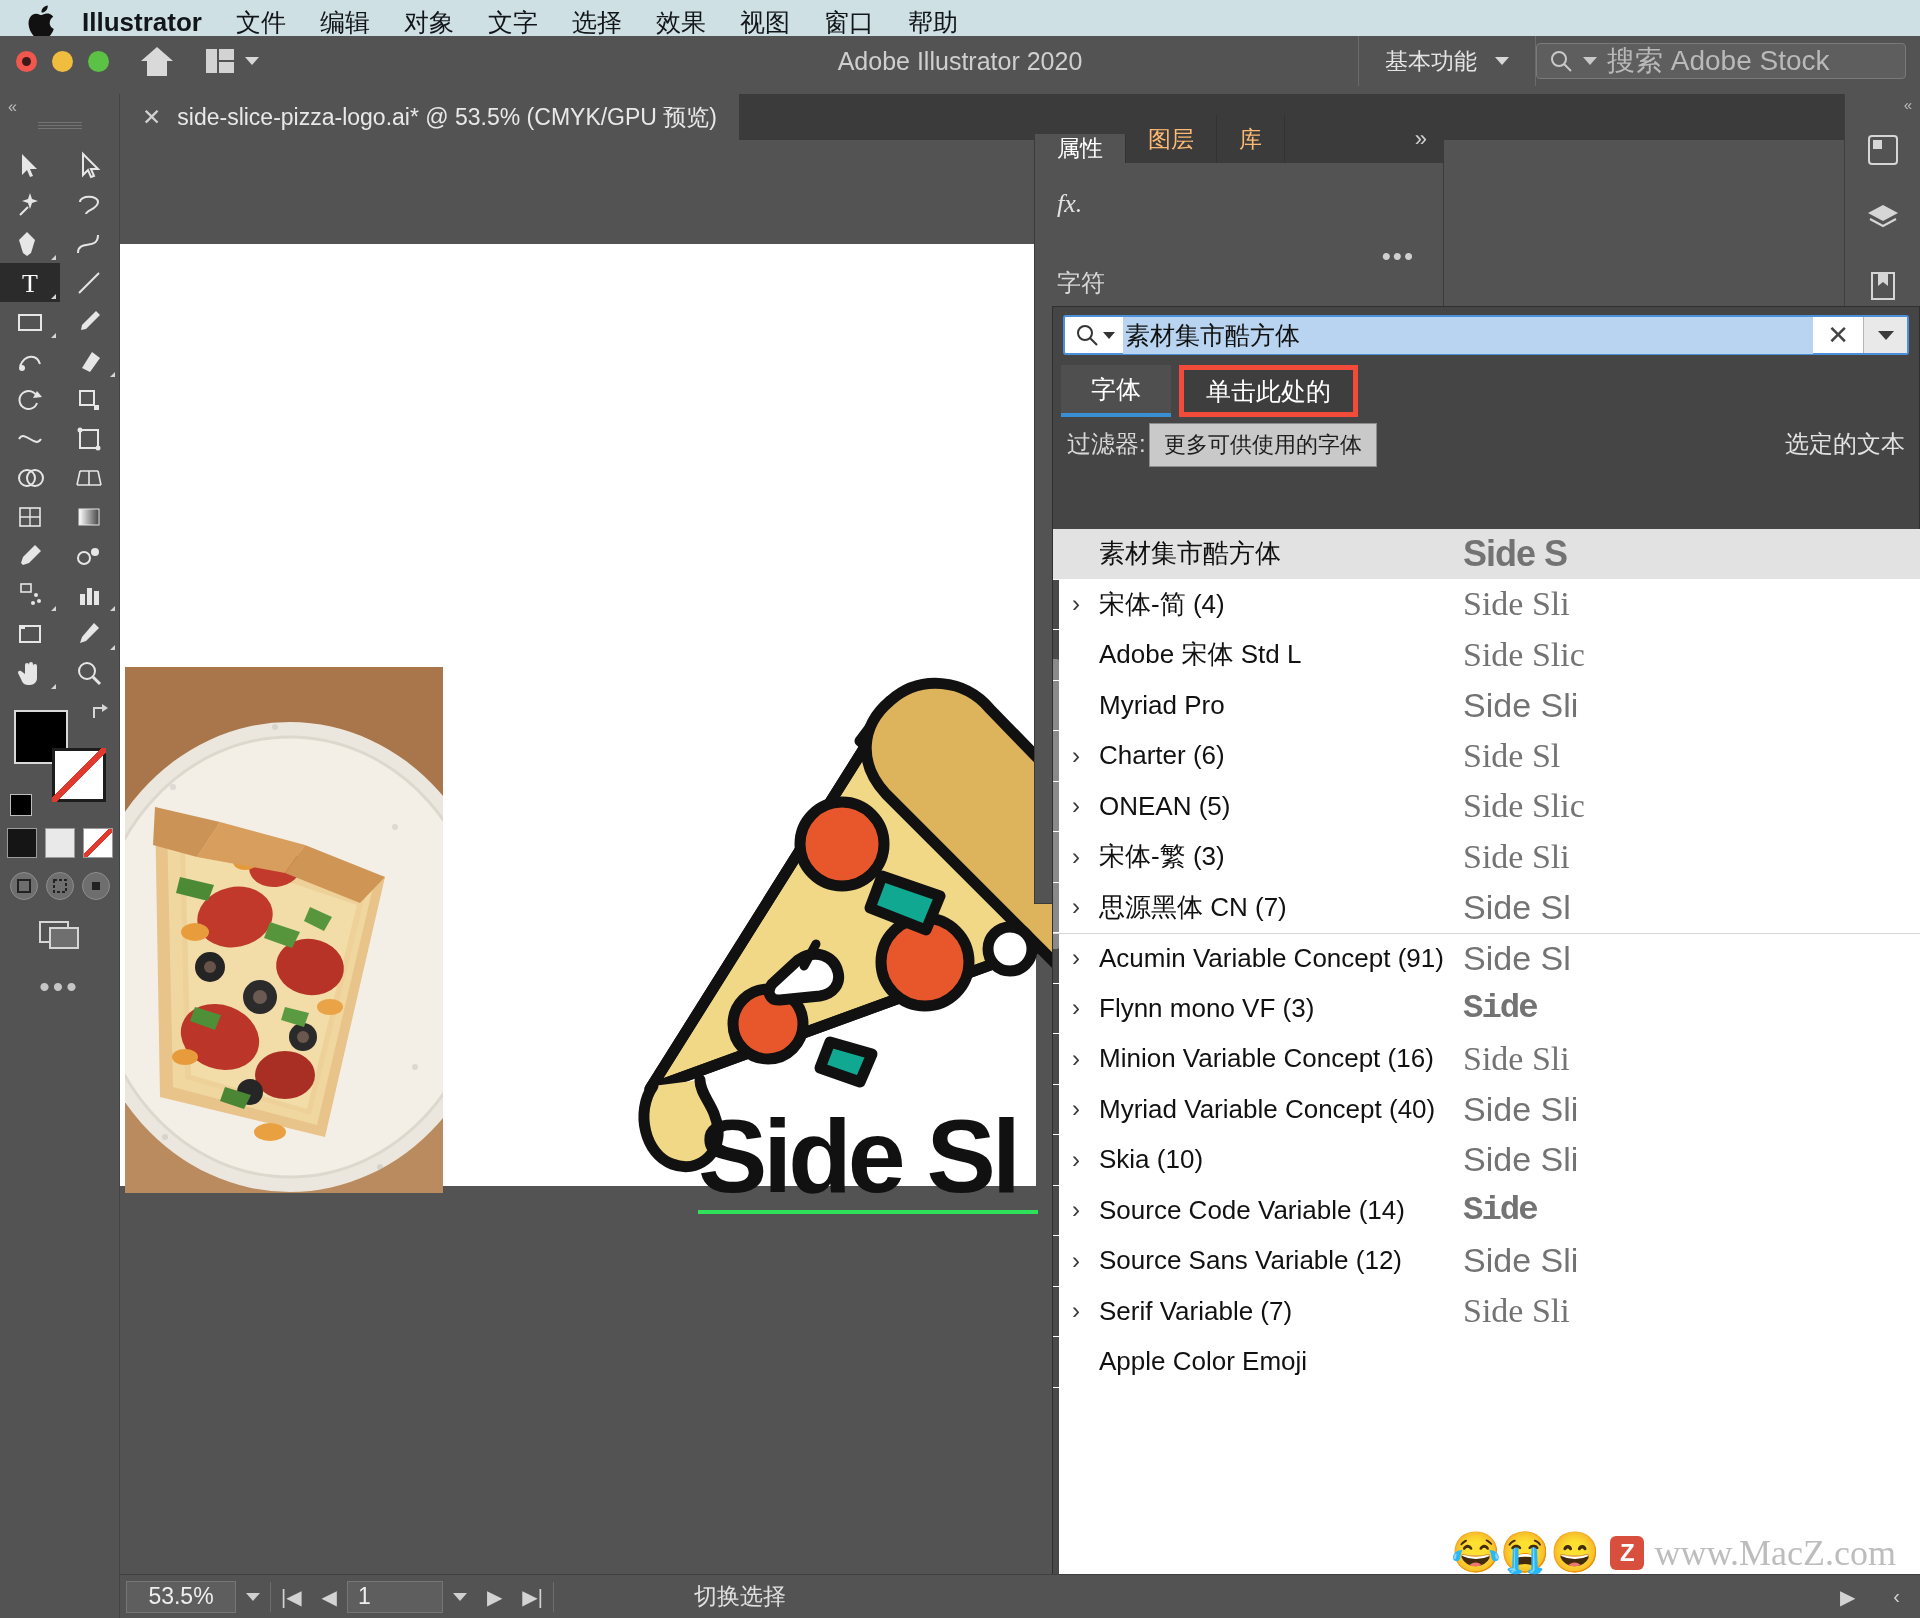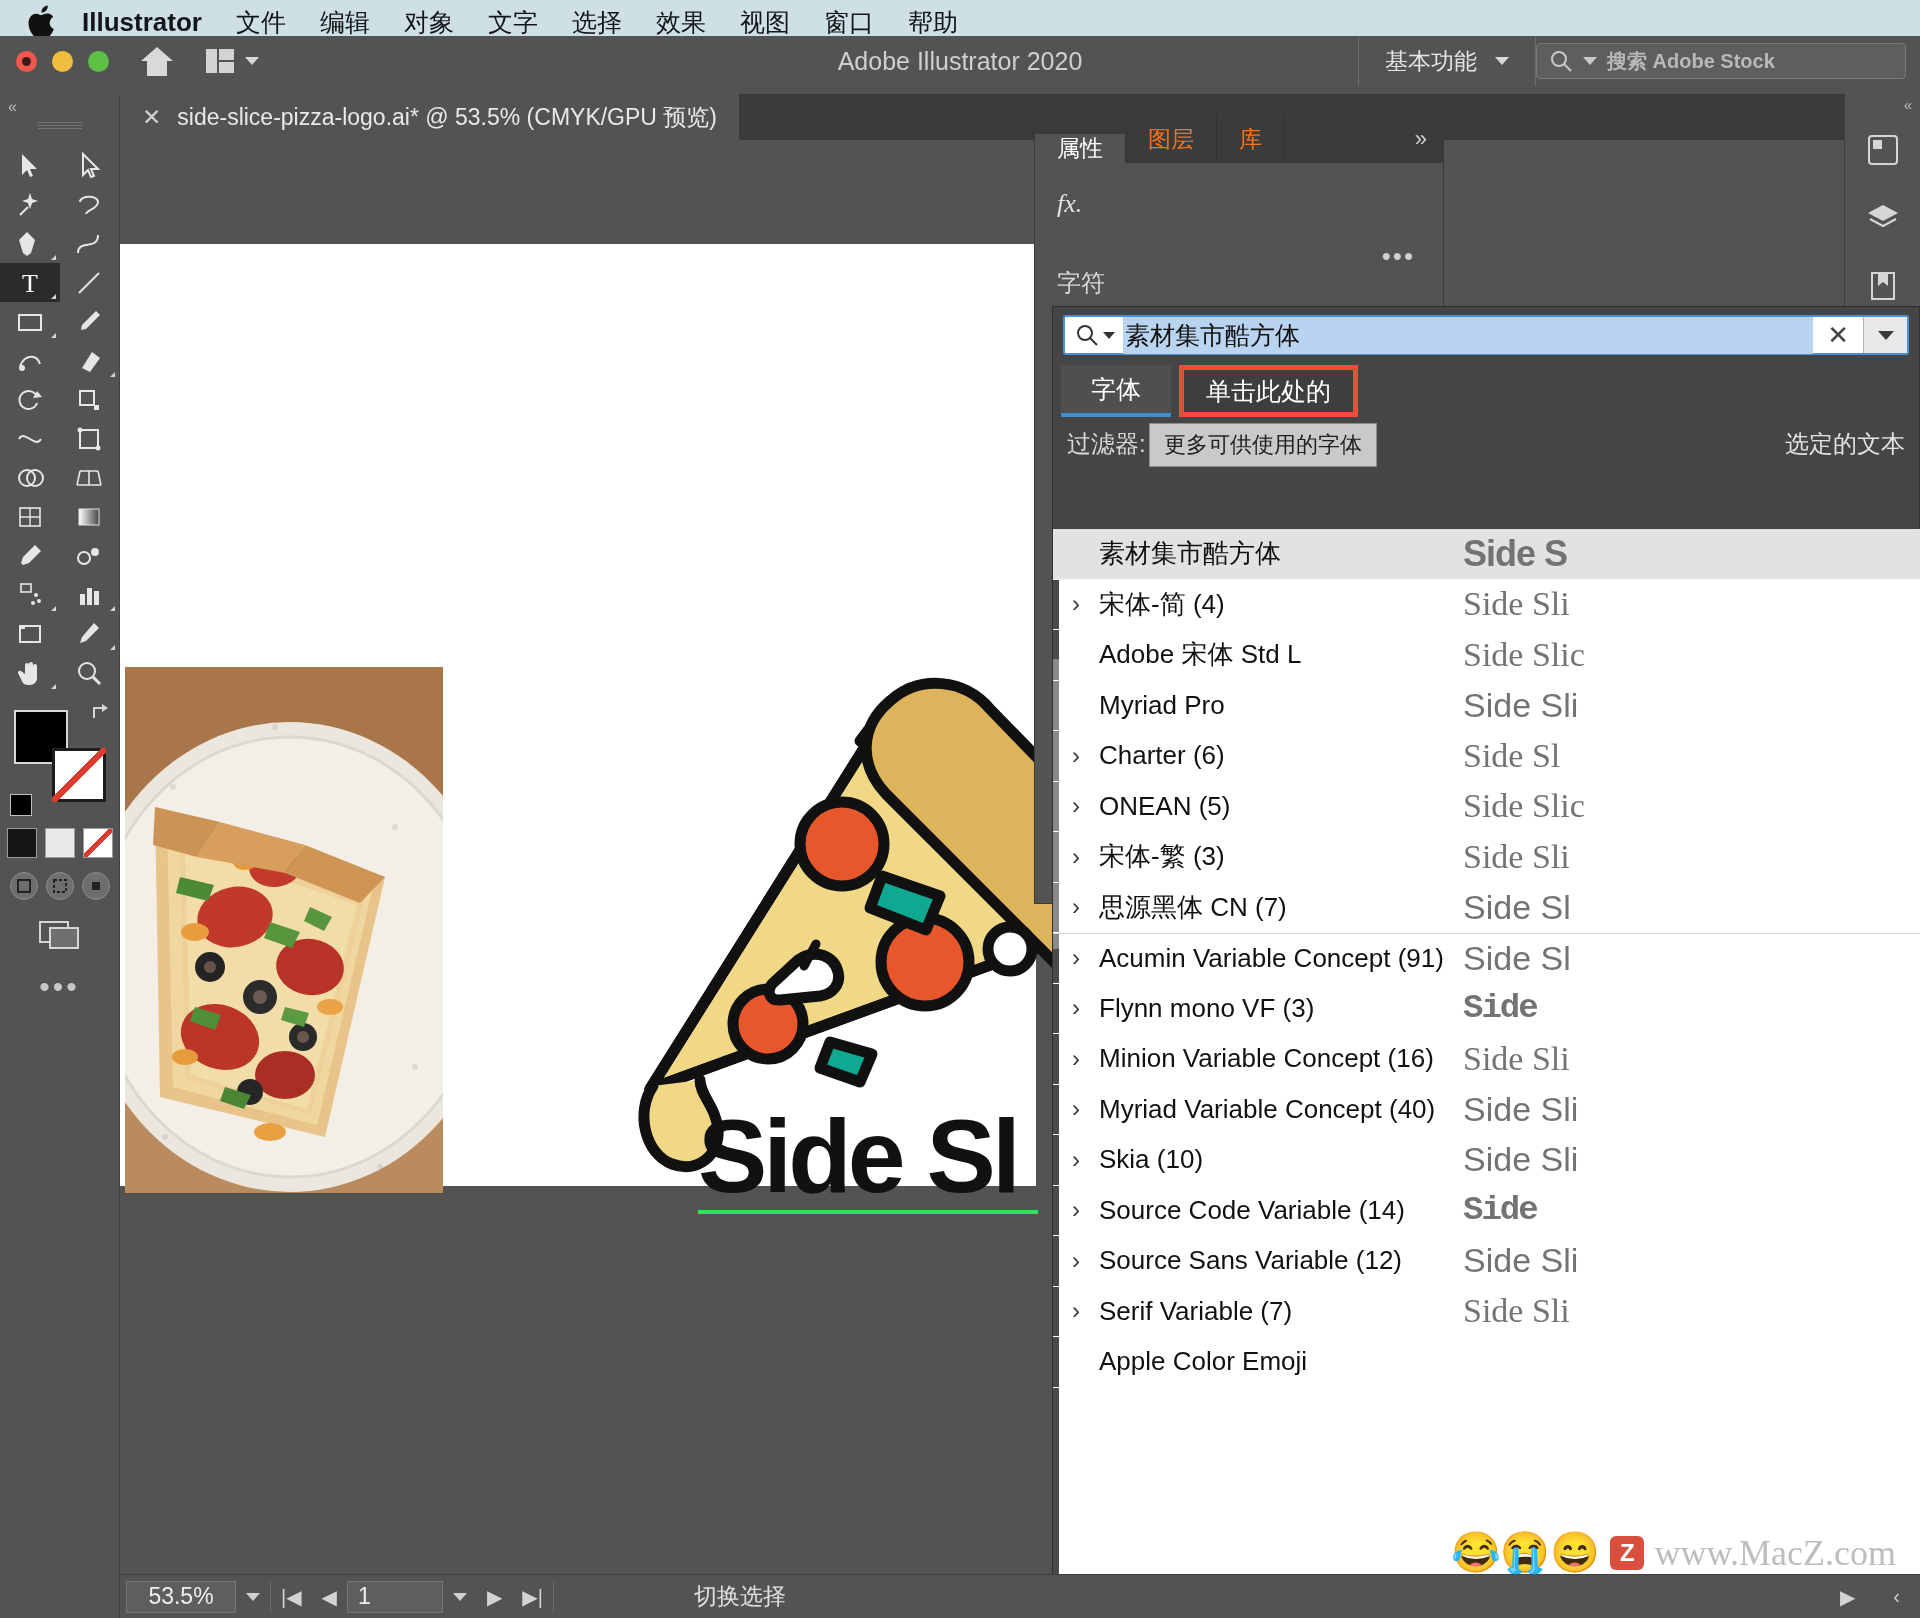--- a/index.html
+++ b/index.html
@@ -47,21 +47,21 @@
   .tb-right { margin-left:auto; display:flex; align-items:center; height:100%; }
   .vdiv { width:1px; height:50px; background:#6b6b6b; }
   .workspace {
     display:flex;align-items:center;gap:18px;padding:0 26px;
     font-size:23px;color:#e4e4e4;
   }
   .stock-search {
     display:flex;align-items:center;gap:10px;width:370px;height:36px;
     background:#5e5e5e;border:1px solid #7a7a7a;border-radius:4px;margin-right:14px;padding:0 12px;
   }
-  .stock-search .ph { font-size:20px;color:#b9b9b9;font-weight:bold; }
+  .stock-search .ph { font-size:28px;color:#b9b9b9; }
 
   
   .tabbar {
     position:absolute;left:0;top:94px;width:1920px;height:46px;background:#3b3b3b;
   }
   .doctab {
     position:absolute;left:120px;top:0;height:46px;
     background:#535353;display:flex;align-items:center;gap:16px;padding:0 22px;
     border-right:1px solid #3b3b3b; max-width:790px;
   }
@@ -129,21 +129,21 @@
   .rd-grip{width:34px;height:7px;margin:10px auto;
     background:repeating-linear-gradient(to bottom,#747474 0 1px,transparent 1px 3px);}
 
   
   .proppanel {
     position:absolute;left:1034px;top:114px;width:410px;height:790px;background:#535353;
     border:1px solid #3b3b3b;
   }
   .pp-tabs { display:flex;height:48px;background:#3b3b3b;align-items:stretch; }
   .pp-tab {
-    padding:0 22px;display:flex;align-items:center;font-size:23px;color:#f97316;
+    padding:0 22px;display:flex;align-items:center;font-size:23px;color:#fdba74;
     border-right:1px solid #323232;
   }
   .pp-tab.active { background:#535353;color:#ffffff;margin-top:19px; }
   .pp-tabs .spacer{flex:1;border-right:none;}
   .pp-more{display:flex;align-items:center;padding:0 16px;font-size:22px;color:#cfcfcf;}
   .pp-body{padding:26px 22px;position:relative;}
   .fx-row{font-size:26px;color:#e2e2e2;font-style:italic;font-family:"Liberation Serif",serif;}
   .dots-right{position:absolute;right:28px;top:78px;font-size:26px;color:#cfcfcf;letter-spacing:2px;}
   .pp-subhead{margin-top:48px;font-size:24px;color:#d8d8d8;}
 

